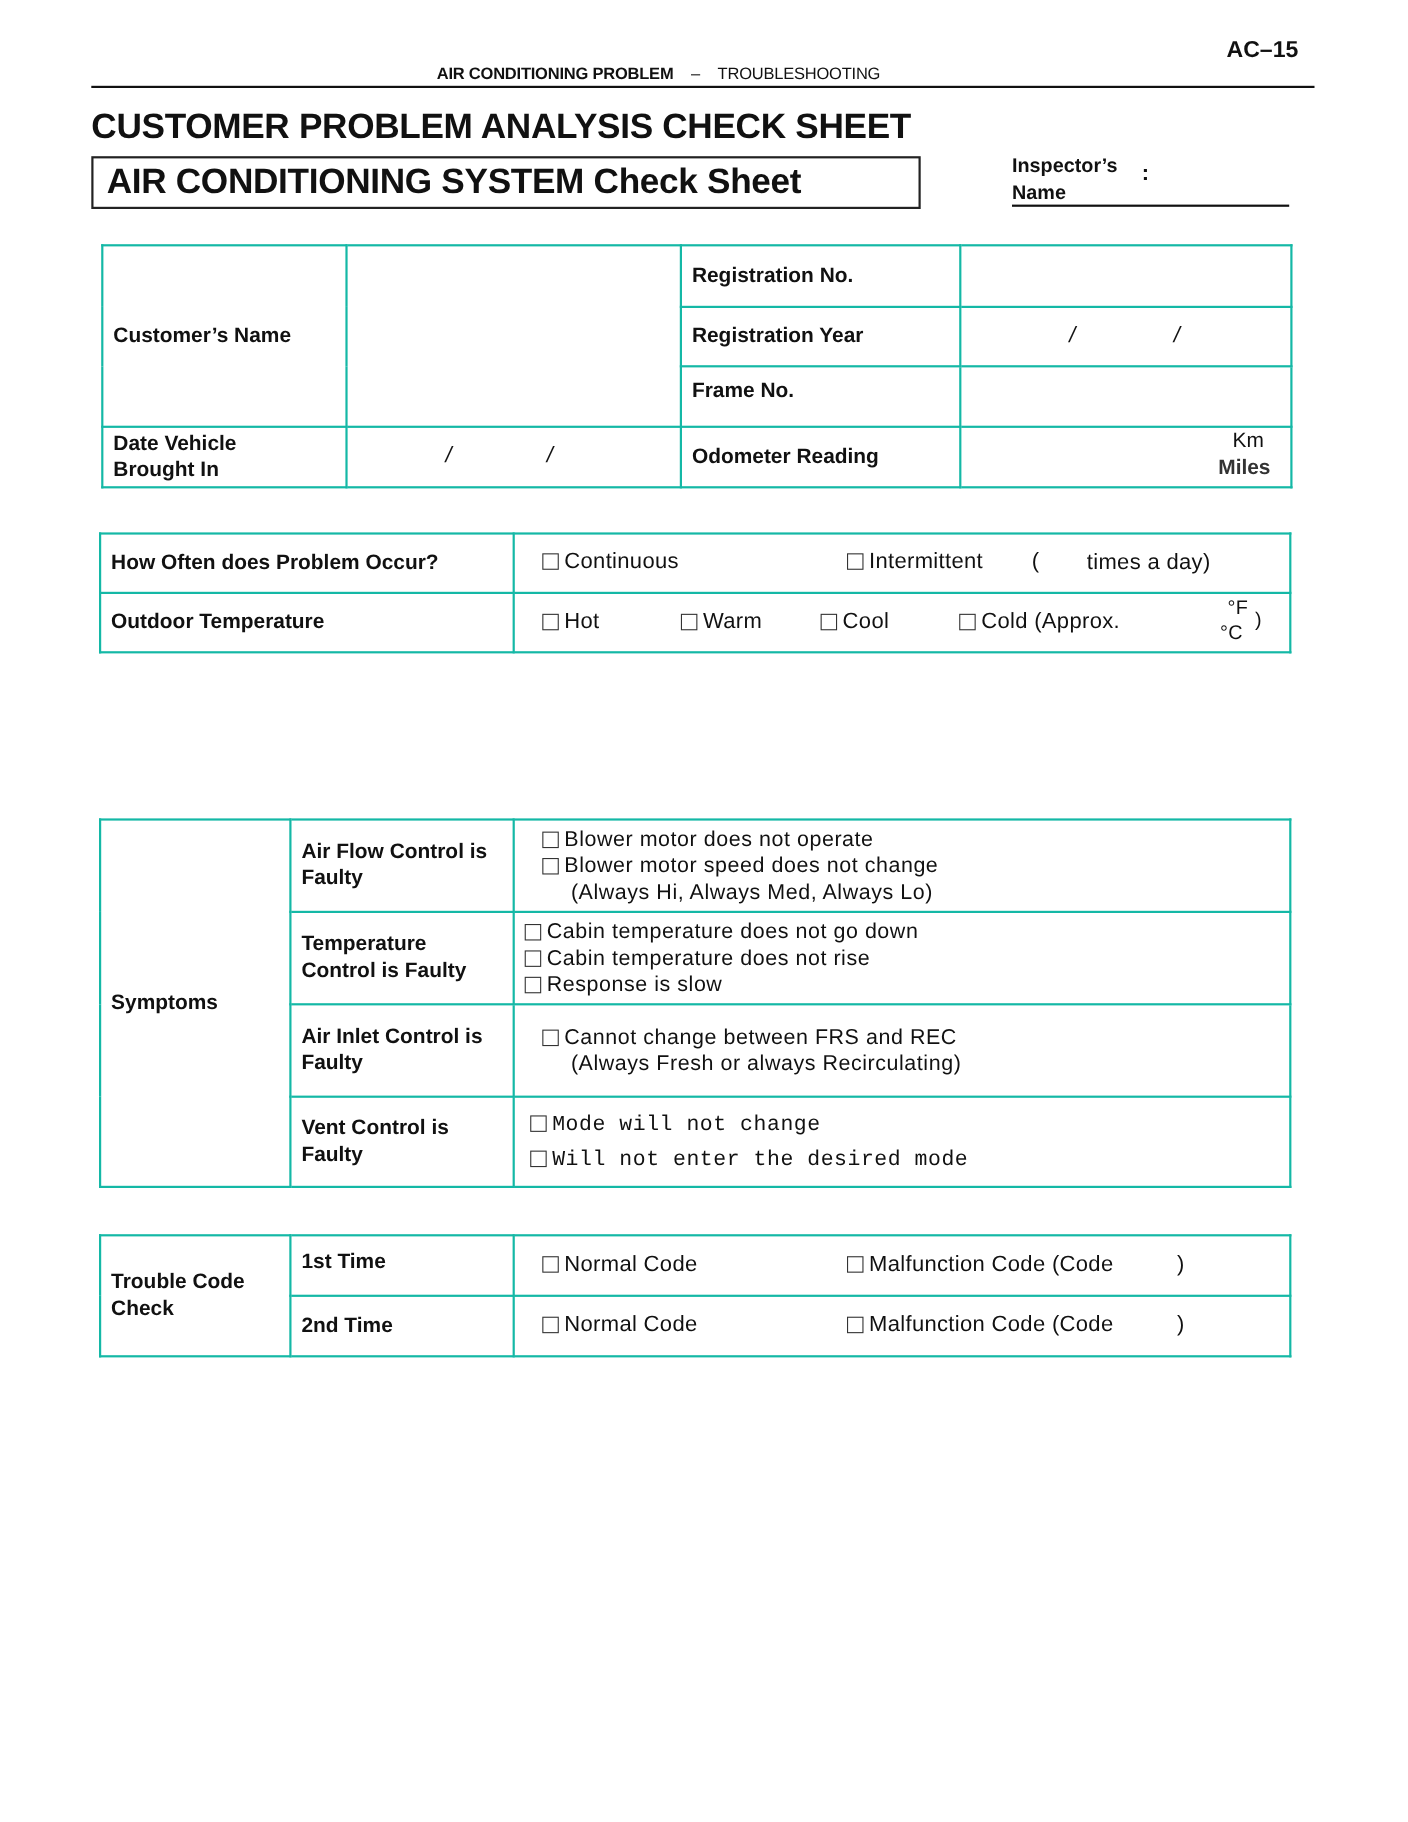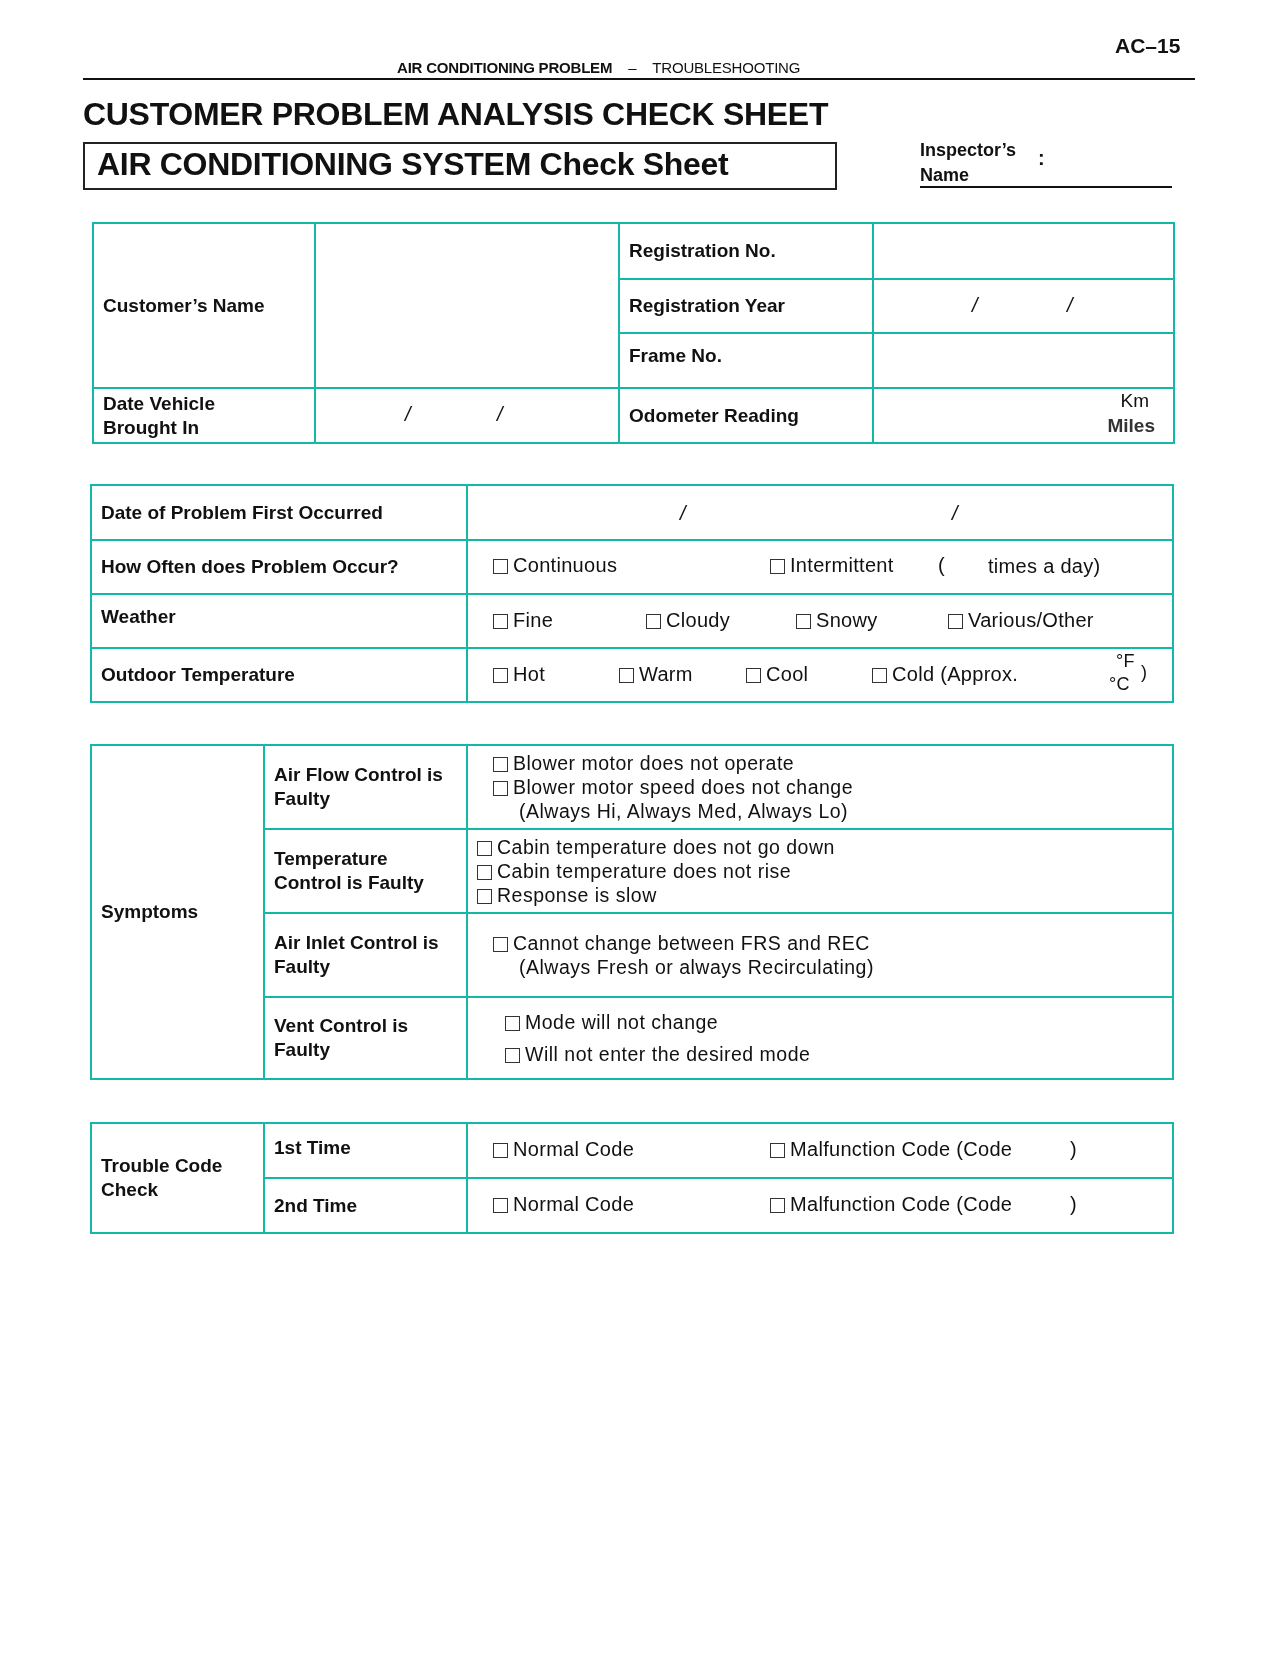--- a/index.html
+++ b/index.html
@@ -92,43 +92,27 @@
   </tr>
 </tbody>
   </table>
 
 <table class="grid" style="left:90px; top:484px; width:1082px;">
   <colgroup>
       <col style="width:376px">
       <col style="width:706px">
     </colgroup>
   <tbody>
-      <tr style="height:55px">
-    <td class="lbl">Date of Problem First Occurred</td>
-    <td class="cell">
-      <span class="slash" style="left:212px; top:16px;">/</span>
-      <span class="slash" style="left:484px; top:16px;">/</span>
-    </td>
-  </tr>
   <tr style="height:54px">
     <td class="lbl">How Often does Problem Occur?</td>
     <td class="cell">
       <span class="opt" style="left:25px; top:13px;"><span class="cb"></span><span>Continuous</span></span>
       <span class="opt" style="left:302px; top:13px;"><span class="cb"></span><span>Intermittent</span></span>
       <span class="opt" style="left:470px; top:13px;">(</span>
       <span class="opt" style="left:520px; top:14px;">times a day)</span>
-    </td>
-  </tr>
-  <tr style="height:54px">
-    <td class="lbl" style="vertical-align:top; padding-top:10px;">Weather</td>
-    <td class="cell">
-      <span class="opt" style="left:25px; top:14px;"><span class="cb"></span><span>Fine</span></span>
-      <span class="opt" style="left:178px; top:14px;"><span class="cb"></span><span>Cloudy</span></span>
-      <span class="opt" style="left:328px; top:14px;"><span class="cb"></span><span>Snowy</span></span>
-      <span class="opt" style="left:480px; top:14px;"><span class="cb"></span><span>Various/Other</span></span>
     </td>
   </tr>
   <tr style="height:54px">
     <td class="lbl">Outdoor Temperature</td>
     <td class="cell">
       <span class="opt" style="left:25px; top:14px;"><span class="cb"></span><span>Hot</span></span>
       <span class="opt" style="left:151px; top:14px;"><span class="cb"></span><span>Warm</span></span>
       <span class="opt" style="left:278px; top:14px;"><span class="cb"></span><span>Cool</span></span>
       <span class="opt" style="left:404px; top:14px;"><span class="cb"></span><span>Cold (Approx.</span></span>
       <span class="opt" style="left:648px; top:2px; font-size:18px;">°F</span>
@@ -165,21 +149,21 @@
   </tr>
   <tr style="height:84px">
     <td class="lbl">Air Inlet Control is Faulty</td>
     <td style="padding-left:25px;">
       <span class="sym-line"><span class="cb"></span><span>Cannot change between FRS and REC</span></span>
       <span class="sym-line indent">(Always Fresh or always Recirculating)</span>
     </td>
   </tr>
   <tr style="height:82px">
     <td class="lbl">Vent Control is Faulty</td>
-    <td style="padding-left:37px;">
+    <td style="padding-left:14px;font-family:Liberation Mono, monospace;">
       <span class="sym-line" style="margin-bottom:8px;"><span class="cb"></span><span>Mode will not change</span></span>
       <span class="sym-line"><span class="cb"></span><span>Will not enter the desired mode</span></span>
     </td>
   </tr>
 </tbody>
   </table>
 
 <table class="grid" style="left:90px; top:1122px; width:1082px;">
   <colgroup>
       <col style="width:173px">

